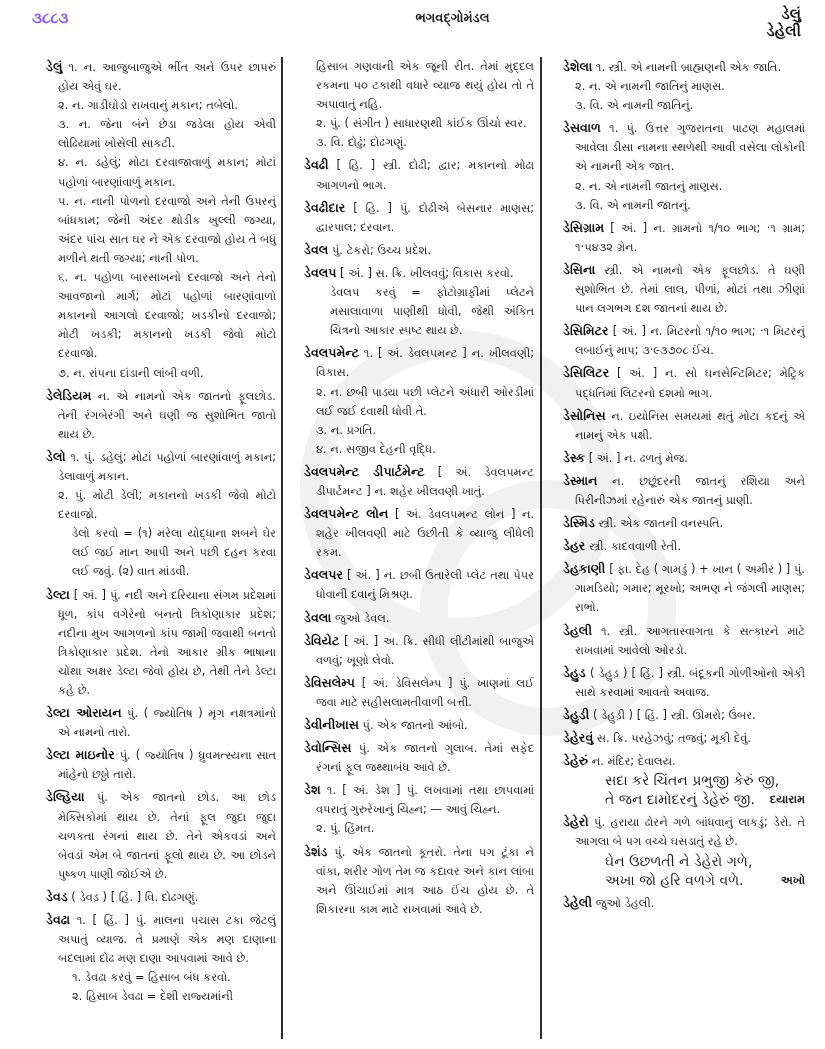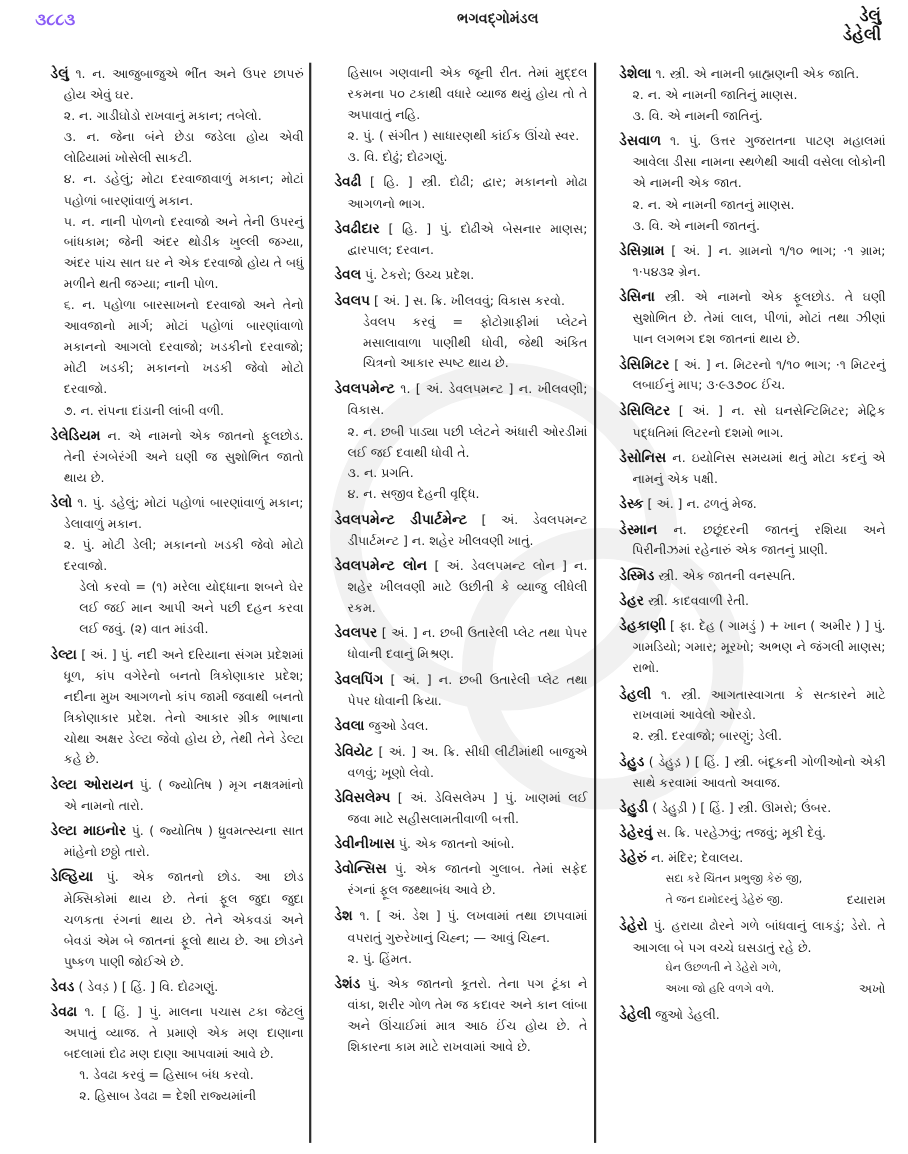--- a/index.html
+++ b/index.html
@@ -33,22 +33,22 @@
   .divider {
     position: absolute; top: 57px; width: 1.5px; height: 982px; background: #2b2b2b;
   }
   .divider-1 { left: 281px; }
   .divider-2 { left: 540px; }
   .entry { margin: 0 0 3px 16px; padding-left: 12px; text-indent: -12px; text-align: justify; }
   .headword { font-weight: bold; font-size: 12.6px; color: #111; }
   .sense { display: block; text-indent: 0; margin-left: 0; }
   .cont { padding-left: 0; text-indent: 0; margin: 0 0 3px 28px; text-align: justify; }
   .idiom { display: block; text-indent: 0; padding-left: 14px; }
-  .verse { display: block; text-indent: 0; padding-left: 30px; font-size: 10px; }
-  .verse-author { float: right; }
+  .verse { display: block; text-indent: 0; padding-left: 30px; font-size: 14px; }
+  .verse-author { float: right; font-weight: bold; }
 </style>
 </head>
 <body>
 
 <div class="watermark">
   <div class="ring" style="left:0;top:0;width:260px;height:260px;"></div>
   <div class="ring" style="left:120px;top:150px;width:200px;height:200px;"></div>
 </div>
 
 <header class="header">
@@ -81,21 +81,20 @@
       <span class="sense">૩. વિ. દોઢું; દોઢગણું.</span>
     </div>
     <div class="entry"><span class="headword">ડેવઢી</span> <span>[ હિ. ] સ્ત્રી. દોઢી; દ્વાર; મકાનનો મોઢા આગળનો ભાગ.</span></div>
     <div class="entry"><span class="headword">ડેવઢીદાર</span> <span>[ હિ. ] પું. દોઢીએ બેસનાર માણસ; દ્વારપાલ; દરવાન.</span></div>
     <div class="entry"><span class="headword">ડેવલ</span> <span>પું. ટેકરો; ઉચ્ચ પ્રદેશ.</span></div>
     <div class="entry"><span class="headword">ડેવલપ</span> <span>[ અં. ] સ. ક્રિ. ખીલવવું; વિકાસ કરવો.</span><span class="idiom">ડેવલપ કરવું = ફોટોગ્રાફીમાં પ્લેટને મસાલાવાળા પાણીથી ધોવી, જેથી અંકિત ચિત્રનો આકાર સ્પષ્ટ થાય છે.</span></div>
     <div class="entry"><span class="headword">ડેવલપમેન્ટ</span> <span>૧. [ અં. ડેવલપમન્ટ ] ન. ખીલવણી; વિકાસ.</span><span class="sense">૨. ન. છબી પાડ્યા પછી પ્લેટને અંધારી ઓરડીમાં લઈ જઈ દવાથી ધોવી તે.</span><span class="sense">૩. ન. પ્રગતિ.</span><span class="sense">૪. ન. સજીવ દેહની વૃદ્ધિ.</span></div>
     <div class="entry"><span class="headword">ડેવલપમેન્ટ ડીપાર્ટમેન્ટ</span> <span>[ અં. ડેવલપમન્ટ ડીપાર્ટમન્ટ ] ન. શહેર ખીલવણી ખાતું.</span></div>
     <div class="entry"><span class="headword">ડેવલપમેન્ટ લોન</span> <span>[ અં. ડેવલપમન્ટ લોન ] ન. શહેર ખીલવણી માટે ઉછીતી કે વ્યાજુ લીધેલી રકમ.</span></div>
     <div class="entry"><span class="headword">ડેવલપર</span> <span>[ અં. ] ન. છબી ઉતારેલી પ્લેટ તથા પેપર ધોવાની દવાનું મિશ્રણ.</span></div>
-    <div class="entry"><span class="headword">ડેવલપિંગ</span> <span>[ અં. ] ન. છબી ઉતારેલી પ્લેટ તથા પેપર ધોવાની ક્રિયા.</span></div>
     <div class="entry"><span class="headword">ડેવલા</span> <span>જુઓ ડેવલ.</span></div>
     <div class="entry"><span class="headword">ડેવિયેટ</span> <span>[ અં. ] અ. ક્રિ. સીધી લીટીમાંથી બાજુએ વળવું; ખૂણો લેવો.</span></div>
     <div class="entry"><span class="headword">ડેવિસલેમ્પ</span> <span>[ અં. ડેવિસલેમ્પ ] પું. ખાણમાં લઈ જવા માટે સહીસલામતીવાળી બત્તી.</span></div>
     <div class="entry"><span class="headword">ડેવીનીખાસ</span> <span>પું. એક જાતનો આંબો.</span></div>
     <div class="entry"><span class="headword">ડેવોન્સિસ</span> <span>પું. એક જાતનો ગુલાબ. તેમાં સફેદ રંગનાં ફૂલ જથ્થાબંધ આવે છે.</span></div>
     <div class="entry"><span class="headword">ડેશ</span> <span>૧. [ અં. ડેશ ] પું. લખવામાં તથા છાપવામાં વપરાતું ગુરુરેખાનું ચિહ્ન; — આવું ચિહ્ન.</span><span class="sense">૨. પું. હિંમત.</span></div>
     <div class="entry"><span class="headword">ડેશંડ</span> <span>પું. એક જાતનો કૂતરો. તેના પગ ટૂંકા ને વાંકા, શરીર ગોળ તેમ જ કદાવર અને કાન લાંબા અને ઊંચાઈમાં માત્ર આઠ ઈંચ હોય છે. તે શિકારના કામ માટે રાખવામાં આવે છે.</span></div>
   </div>
 <div class="column col-3">
     <div class="entry"><span class="headword">ડેશેલા</span> <span>૧. સ્ત્રી. એ નામની બ્રાહ્મણની એક જાતિ.</span><span class="sense">૨. ન. એ નામની જાતિનું માણસ.</span><span class="sense">૩. વિ. એ નામની જાતિનું.</span></div>
@@ -103,20 +102,20 @@
     <div class="entry"><span class="headword">ડેસિગ્રામ</span> <span>[ અં. ] ન. ગ્રામનો ૧/૧૦ ભાગ; ·૧ ગ્રામ; ૧·૫૪૩૨ ગ્રેન.</span></div>
     <div class="entry"><span class="headword">ડેસિના</span> <span>સ્ત્રી. એ નામનો એક ફૂલછોડ. તે ઘણી સુશોભિત છે. તેમાં લાલ, પીળાં, મોટાં તથા ઝીણાં પાન લગભગ દશ જાતનાં થાય છે.</span></div>
     <div class="entry"><span class="headword">ડેસિમિટર</span> <span>[ અં. ] ન. મિટરનો ૧/૧૦ ભાગ; ·૧ મિટરનું લબાઈનું માપ; ૩·૯૩૭૦૮ ઈંચ.</span></div>
     <div class="entry"><span class="headword">ડેસિલિટર</span> <span>[ અં. ] ન. સો ઘનસેન્ટિમિટર; મેટ્રિક પદ્ધતિમાં લિટરનો દશમો ભાગ.</span></div>
     <div class="entry"><span class="headword">ડેસોનિસ</span> <span>ન. ઇયોનિસ સમયમાં થતું મોટા કદનું એ નામનું એક પક્ષી.</span></div>
     <div class="entry"><span class="headword">ડેસ્ક</span> <span>[ અં. ] ન. ઢળતું મેજ.</span></div>
     <div class="entry"><span class="headword">ડેસ્માન</span> <span>ન. છછૂંદરની જાતનું રશિયા અને પિરીનીઝમાં રહેનારું એક જાતનું પ્રાણી.</span></div>
     <div class="entry"><span class="headword">ડેસ્મિડ</span> <span>સ્ત્રી. એક જાતની વનસ્પતિ.</span></div>
     <div class="entry"><span class="headword">ડેહર</span> <span>સ્ત્રી. કાદવવાળી રેતી.</span></div>
     <div class="entry"><span class="headword">ડેહકાણી</span> <span>[ ફા. દેહ ( ગામડું ) + ખાન ( અમીર ) ] પું. ગામડિયો; ગમાર; મૂરખો; અભણ ને જંગલી માણસ; રાભો.</span></div>
-    <div class="entry"><span class="headword">ડેહલી</span> <span>૧. સ્ત્રી. આગતાસ્વાગતા કે સત્કારને માટે રાખવામાં આવેલો ઓરડો.</span><span class="sense">૨. સ્ત્રી. દરવાજો; બારણું; ડેલી.</span></div>
+    <div class="entry"><span class="headword">ડેહલી</span> <span>૧. સ્ત્રી. આગતાસ્વાગતા કે સત્કારને માટે રાખવામાં આવેલો ઓરડો.</span></div>
     <div class="entry"><span class="headword">ડેહુડ</span> <span>( ડેહુડ઼ ) [ હિં. ] સ્ત્રી. બંદૂકની ગોળીઓનો એકી સાથે કરવામાં આવતો અવાજ.</span></div>
     <div class="entry"><span class="headword">ડેહુડી</span> <span>( ડેહુડ઼ી ) [ હિં. ] સ્ત્રી. ઊમરો; ઉંબર.</span></div>
     <div class="entry"><span class="headword">ડેહેરવું</span> <span>સ. ક્રિ. પરહેઝવું; તજવું; મૂકી દેવું.</span></div>
     <div class="entry"><span class="headword">ડેહેરું</span> <span>ન. મંદિર; દેવાલય.</span><span class="verse">સદા કરે ચિંતન પ્રભુજી કેરું જી,</span><span class="verse-author">દયારામ</span><span class="verse">તે જન દામોદરનું ડેહેરું જી.</span></div>
     <div class="entry"><span class="headword">ડેહેરો</span> <span>પું. હરાયા ઢોરને ગળે બાંધવાનું લાકડું; ડેરો. તે આગલા બે પગ વચ્ચે ઘસડાતું રહે છે.</span><span class="verse">ઘેન ઉછળતી ને ડેહેરો ગળે,</span><span class="verse-author">અખો</span><span class="verse">અખા જો હરિ વળગે વળે.</span></div>
     <div class="entry"><span class="headword">ડેહેલી</span> <span>જુઓ ડેહલી.</span></div>
   </div>
 
 </body></html>

